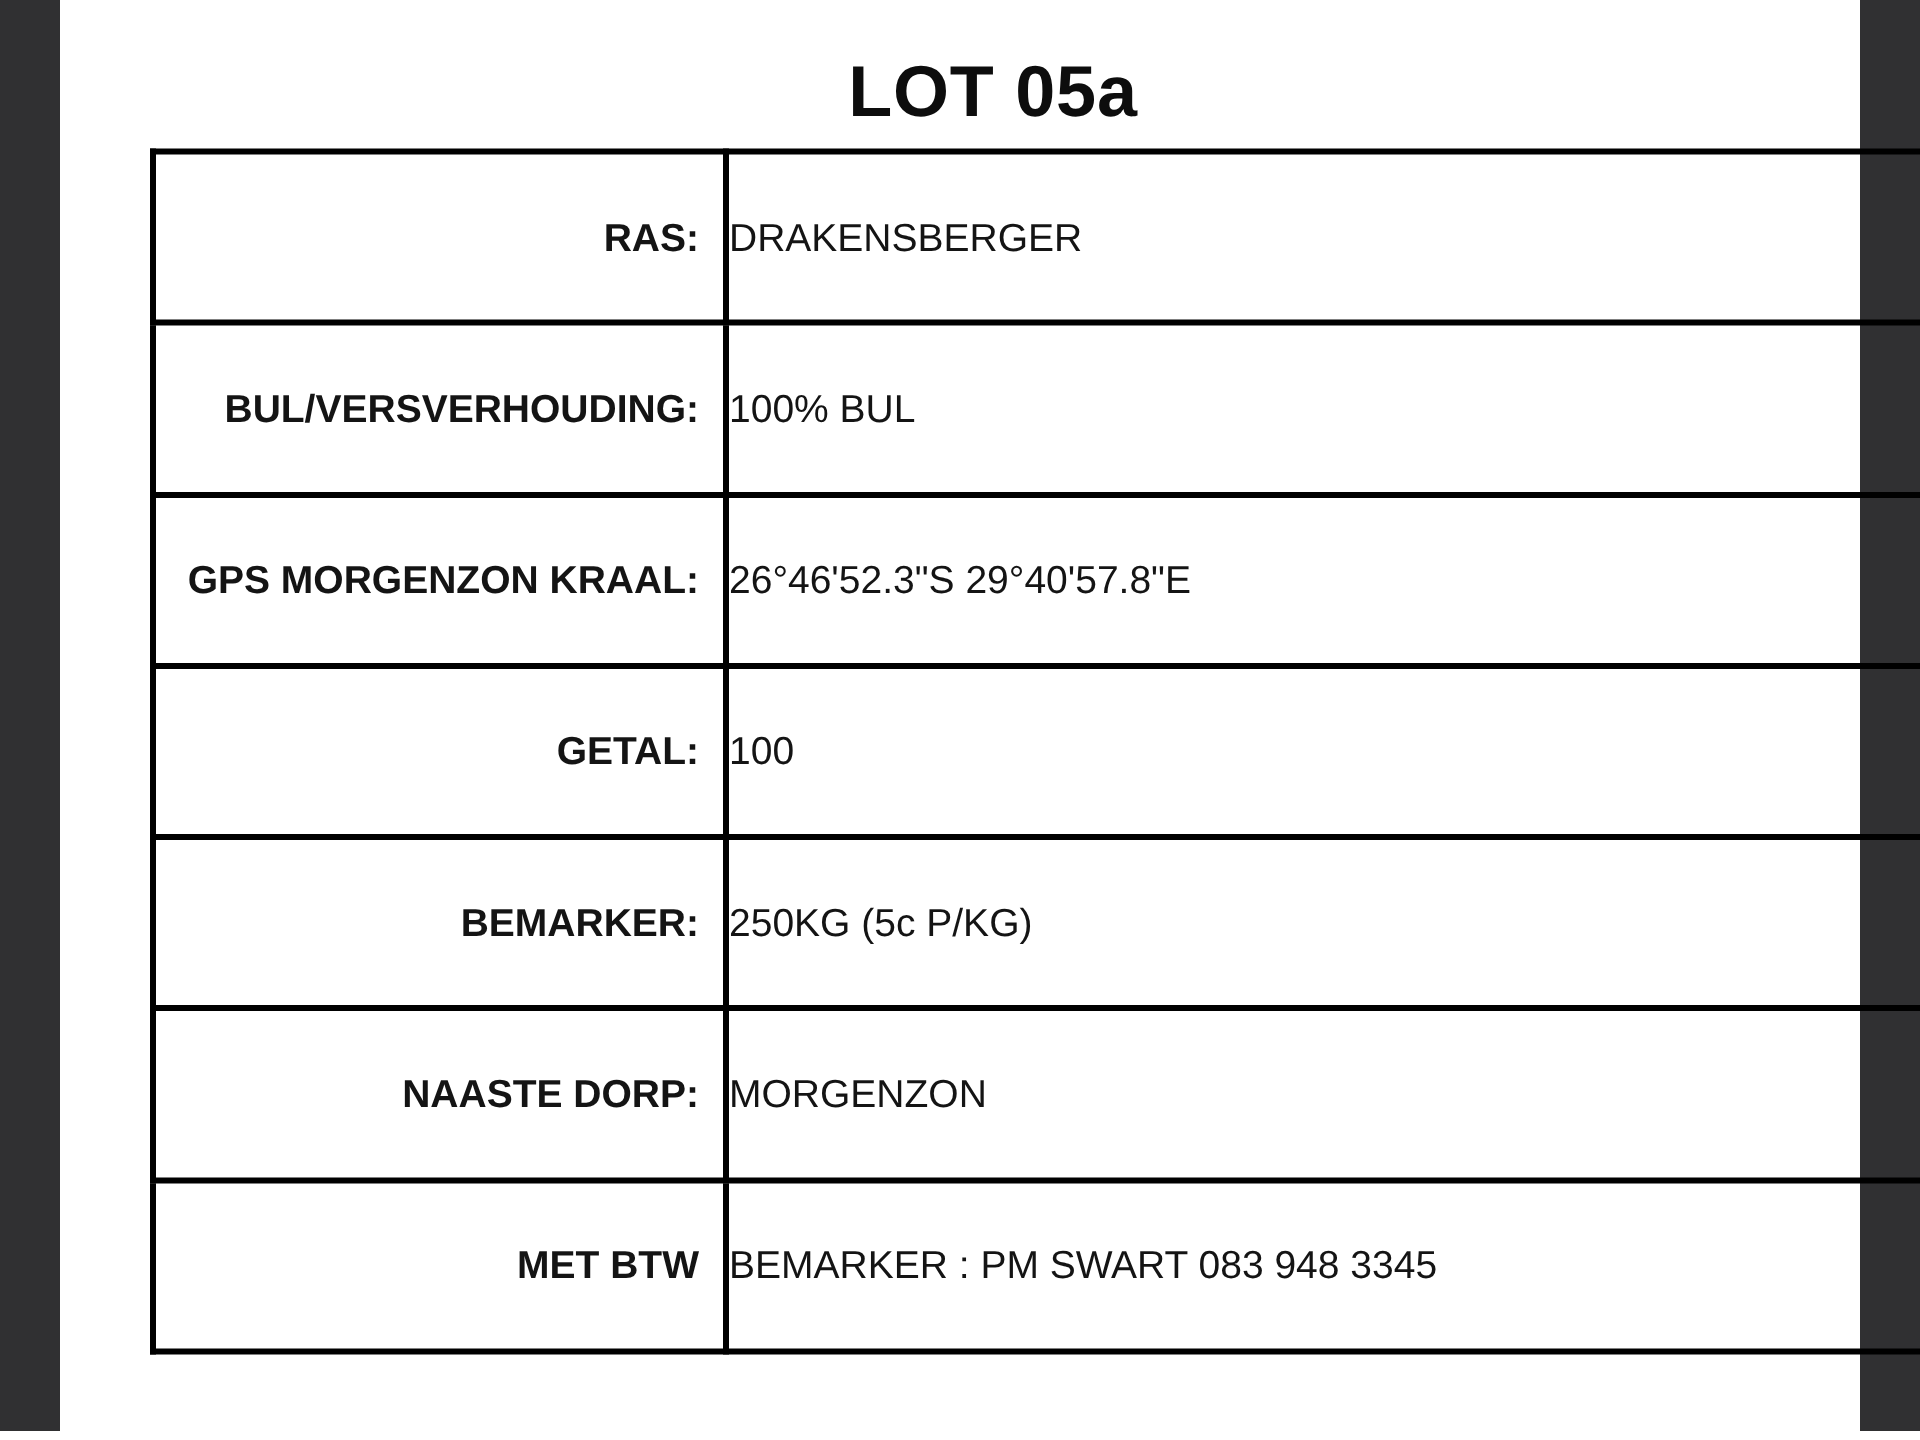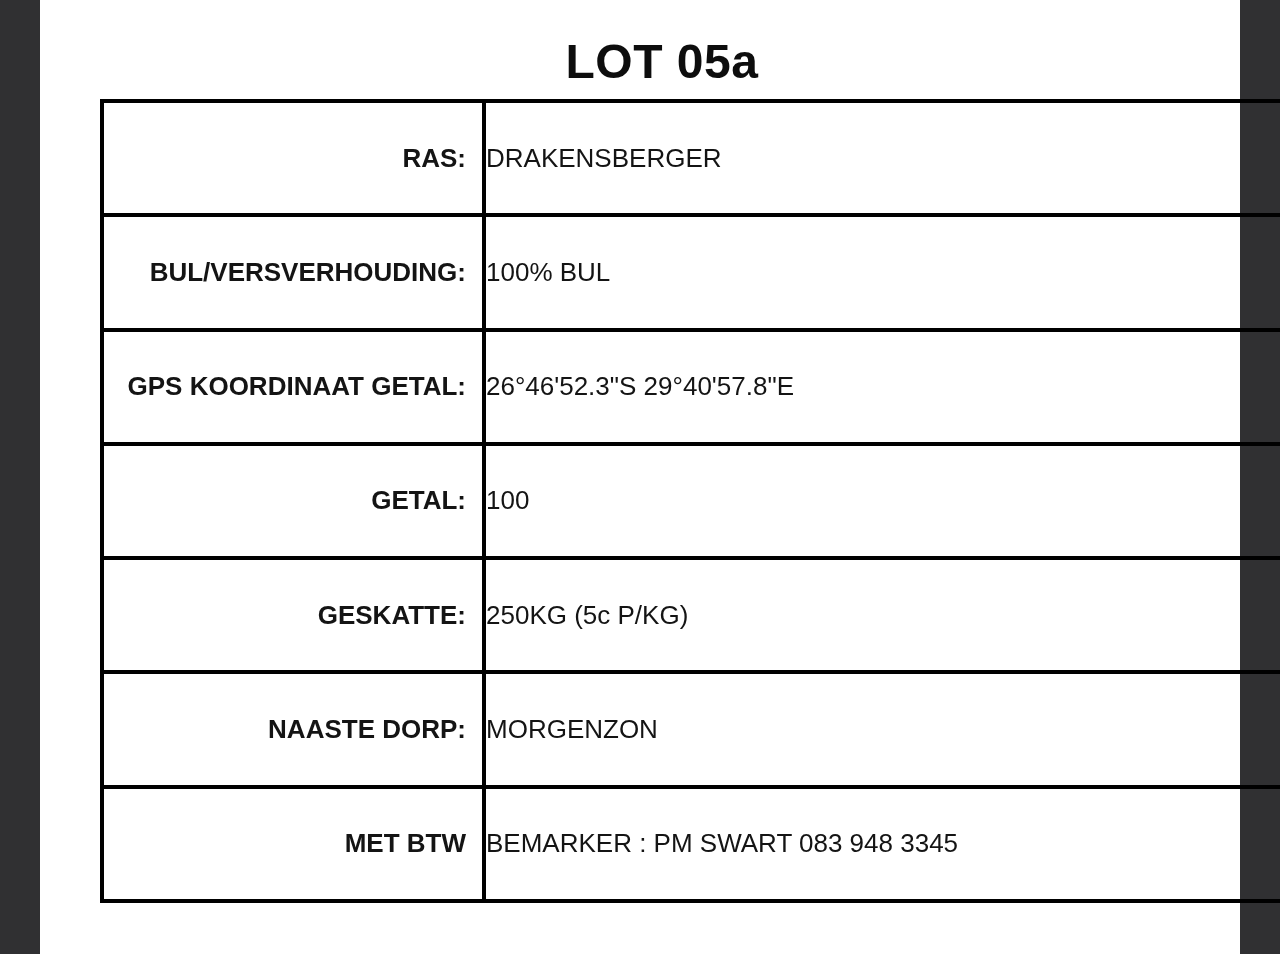--- a/index.html
+++ b/index.html
@@ -74,29 +74,29 @@
   <tbody>
     <tr>
       <td class="label-cell">RAS:</td>
       <td class="value-cell">DRAKENSBERGER</td>
     </tr>
     <tr>
       <td class="label-cell">BUL/VERSVERHOUDING:</td>
       <td class="value-cell">100% BUL</td>
     </tr>
     <tr>
-      <td class="label-cell">GPS KOORDINAAT GETAL:</td>
+      <td class="label-cell">GPS MORGENZON KRAAL:</td>
       <td class="value-cell">26°46'52.3"S 29°40'57.8"E</td>
     </tr>
     <tr>
       <td class="label-cell">GETAL:</td>
       <td class="value-cell">100</td>
     </tr>
     <tr>
-      <td class="label-cell">GESKATTE:</td>
+      <td class="label-cell">BEMARKER:</td>
       <td class="value-cell">250KG (5c P/KG)</td>
     </tr>
     <tr>
       <td class="label-cell">NAASTE DORP:</td>
       <td class="value-cell">MORGENZON</td>
     </tr>
     <tr>
       <td class="label-cell">MET BTW</td>
       <td class="value-cell">BEMARKER : PM SWART 083 948 3345</td>
     </tr>

